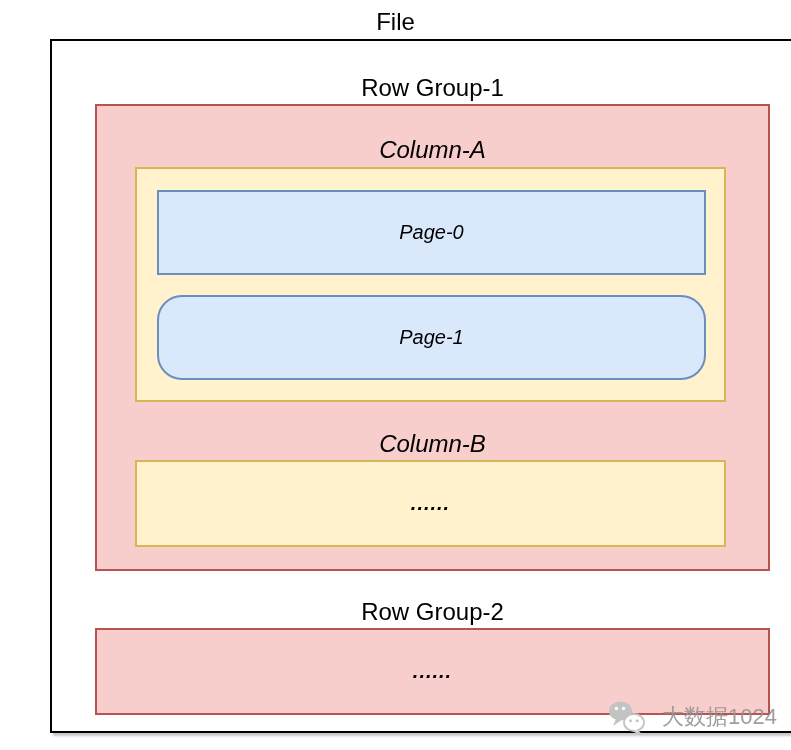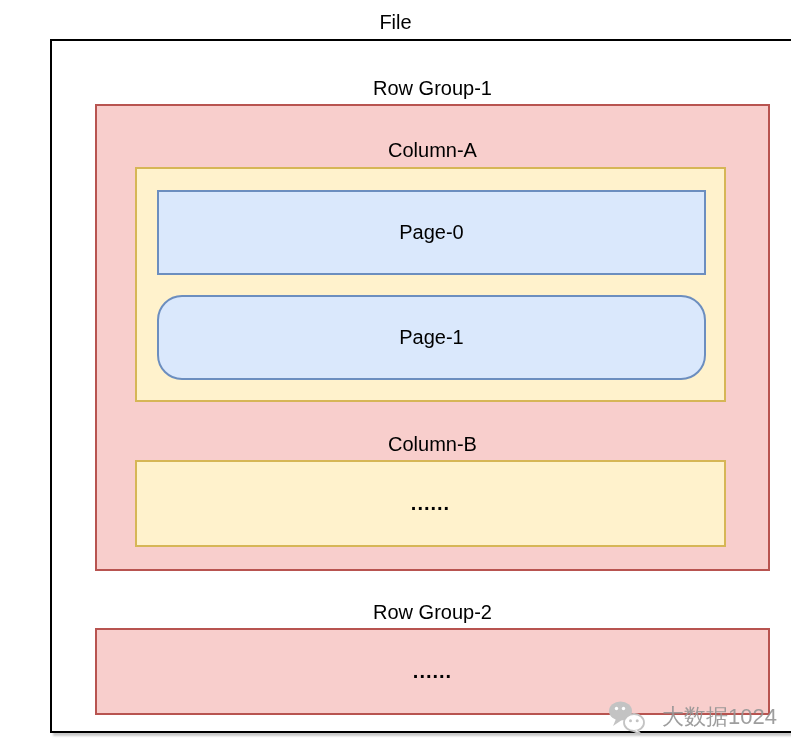--- a/index.html
+++ b/index.html
@@ -10,33 +10,33 @@
     background: #ffffff;
     font-family: "Liberation Sans", sans-serif;
     color: #000000;
     overflow: hidden;
   }
   .label {
     position: absolute;
     left: 0;
     width: 791px;
     text-align: center;
-    font-size: 20px;
+    font-size: 24px;
     line-height: 28px;
     white-space: nowrap;
   }
   .box { position: absolute; box-sizing: border-box; }
   .file-box {
     left: 15px; top: 39px; width: 760px; height: 694px;
     border: 2px solid #000000;
     background: #ffffff;
     box-shadow: 3px 3px 2px #c9c9c9;
     margin-left: 35px;
   }
-  .rg-box  { background: #f8cecc; border: 2px solid #b85450; }
+  .rg-box  { background: #f8cecc; border: 2px solid #b85450; font-style: italic; }
   .col-box { background: #fff2cc; border: 2px solid #d6b656; }
   .page-box {
     background: #dae8fc; border: 2px solid #6c8ebf;
     display: flex; align-items: center; justify-content: center;
     font-size: 20px;
   }
   .rg1   { left: 58px;  top: 102px; width: 675px; height: 467px; }
   .colA  { left: 98px;  top: 165px; width: 591px; height: 235px; }
   .page0 { left: 120px; top: 188px; width: 549px; height: 85px; }
   .page1 { left: 120px; top: 293px; width: 549px; height: 85px; }

